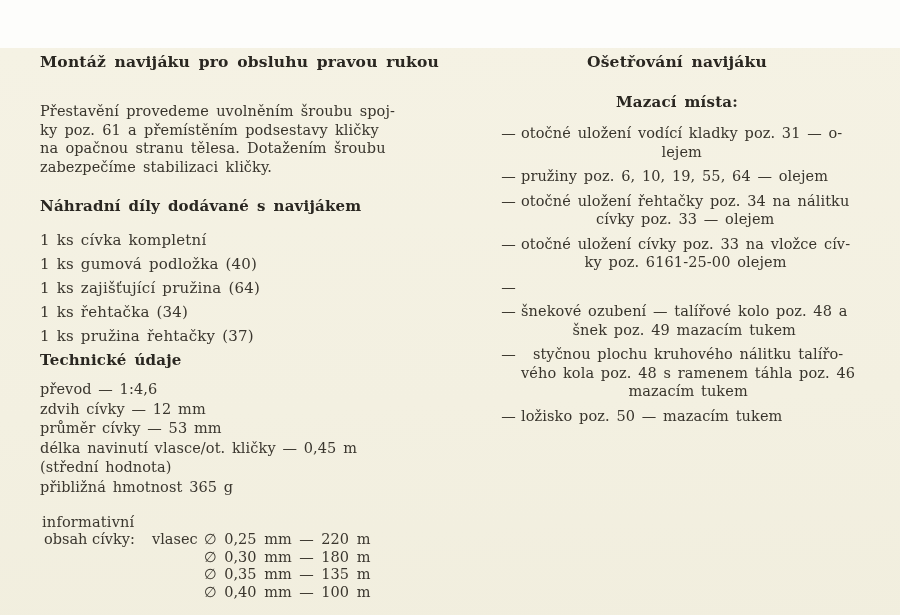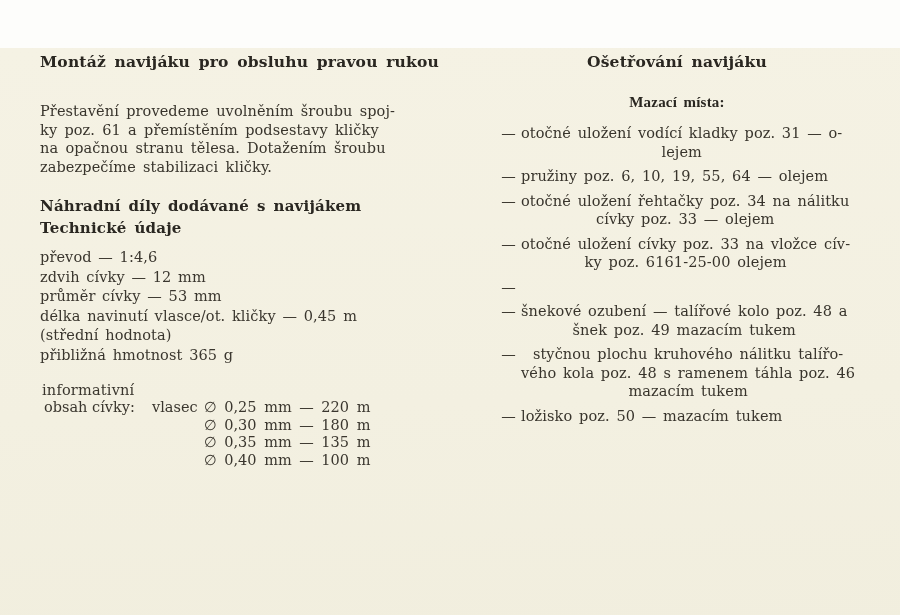--- a/index.html
+++ b/index.html
@@ -67,21 +67,21 @@
   .obsah{margin-top:16px;font-size:14.5px;}
   .obsah-top{line-height:18px;padding-left:2px;letter-spacing:0.2px;}
   .obsah-grid{
     display:grid;grid-template-columns:112px 52px 1fr;
     line-height:17.5px;
   }
   .obsah-label{padding-left:4px;white-space:pre;}
   .obsah-prefix{white-space:pre;}
   .obsah-rows{white-space:pre;word-spacing:3px;}
 
-  .h-mazani{margin-top:20px;font-family:Liberation Serif, serif;}
+  .h-mazani{margin-top:20px;}
   .bullets{margin-top:12px;}
   .bullet{display:flex;margin-bottom:6px;}
   .bullet .dash{
     width:25px;flex:0 0 25px;font-size:14.5px;line-height:18.5px;color:#38342c;
   }
   .bullet .btext{
     font-size:14.5px;line-height:18.5px;white-space:pre;
     letter-spacing:0.1px;word-spacing:2px;color:#38342c;
   }
 </style>
@@ -92,20 +92,25 @@
   <div class="paper">
 
     <div class="col col-left">
       <div class="h-title">Montáž navijáku pro obsluhu pravou rukou</div>
       <div class="para">Přestavění provedeme uvolněním šroubu spoj-
 ky poz. 61 a přemístěním podsestavy kličky
 na opačnou stranu tělesa. Dotažením šroubu
 zabezpečíme stabilizaci kličky.</div>
 
       <div class="h-sub h-dily">Náhradní díly dodávané s navijákem</div>
+      <div class="parts-list">1 ks cívka kompletní
+1 ks gumová podložka (40)
+1 ks zajišťující pružina (64)
+1 ks řehtačka (34)
+1 ks pružina řehtačky (37)</div>
 
       <div class="h-sub h-tech">Technické údaje</div>
       <div class="tech-list">převod — 1:4,6
 zdvih cívky — 12 mm
 průměr cívky — 53 mm
 délka navinutí vlasce/ot. kličky — 0,45 m
 (střední hodnota)
 přibližná hmotnost 365 g</div>
 
       <div class="obsah">

